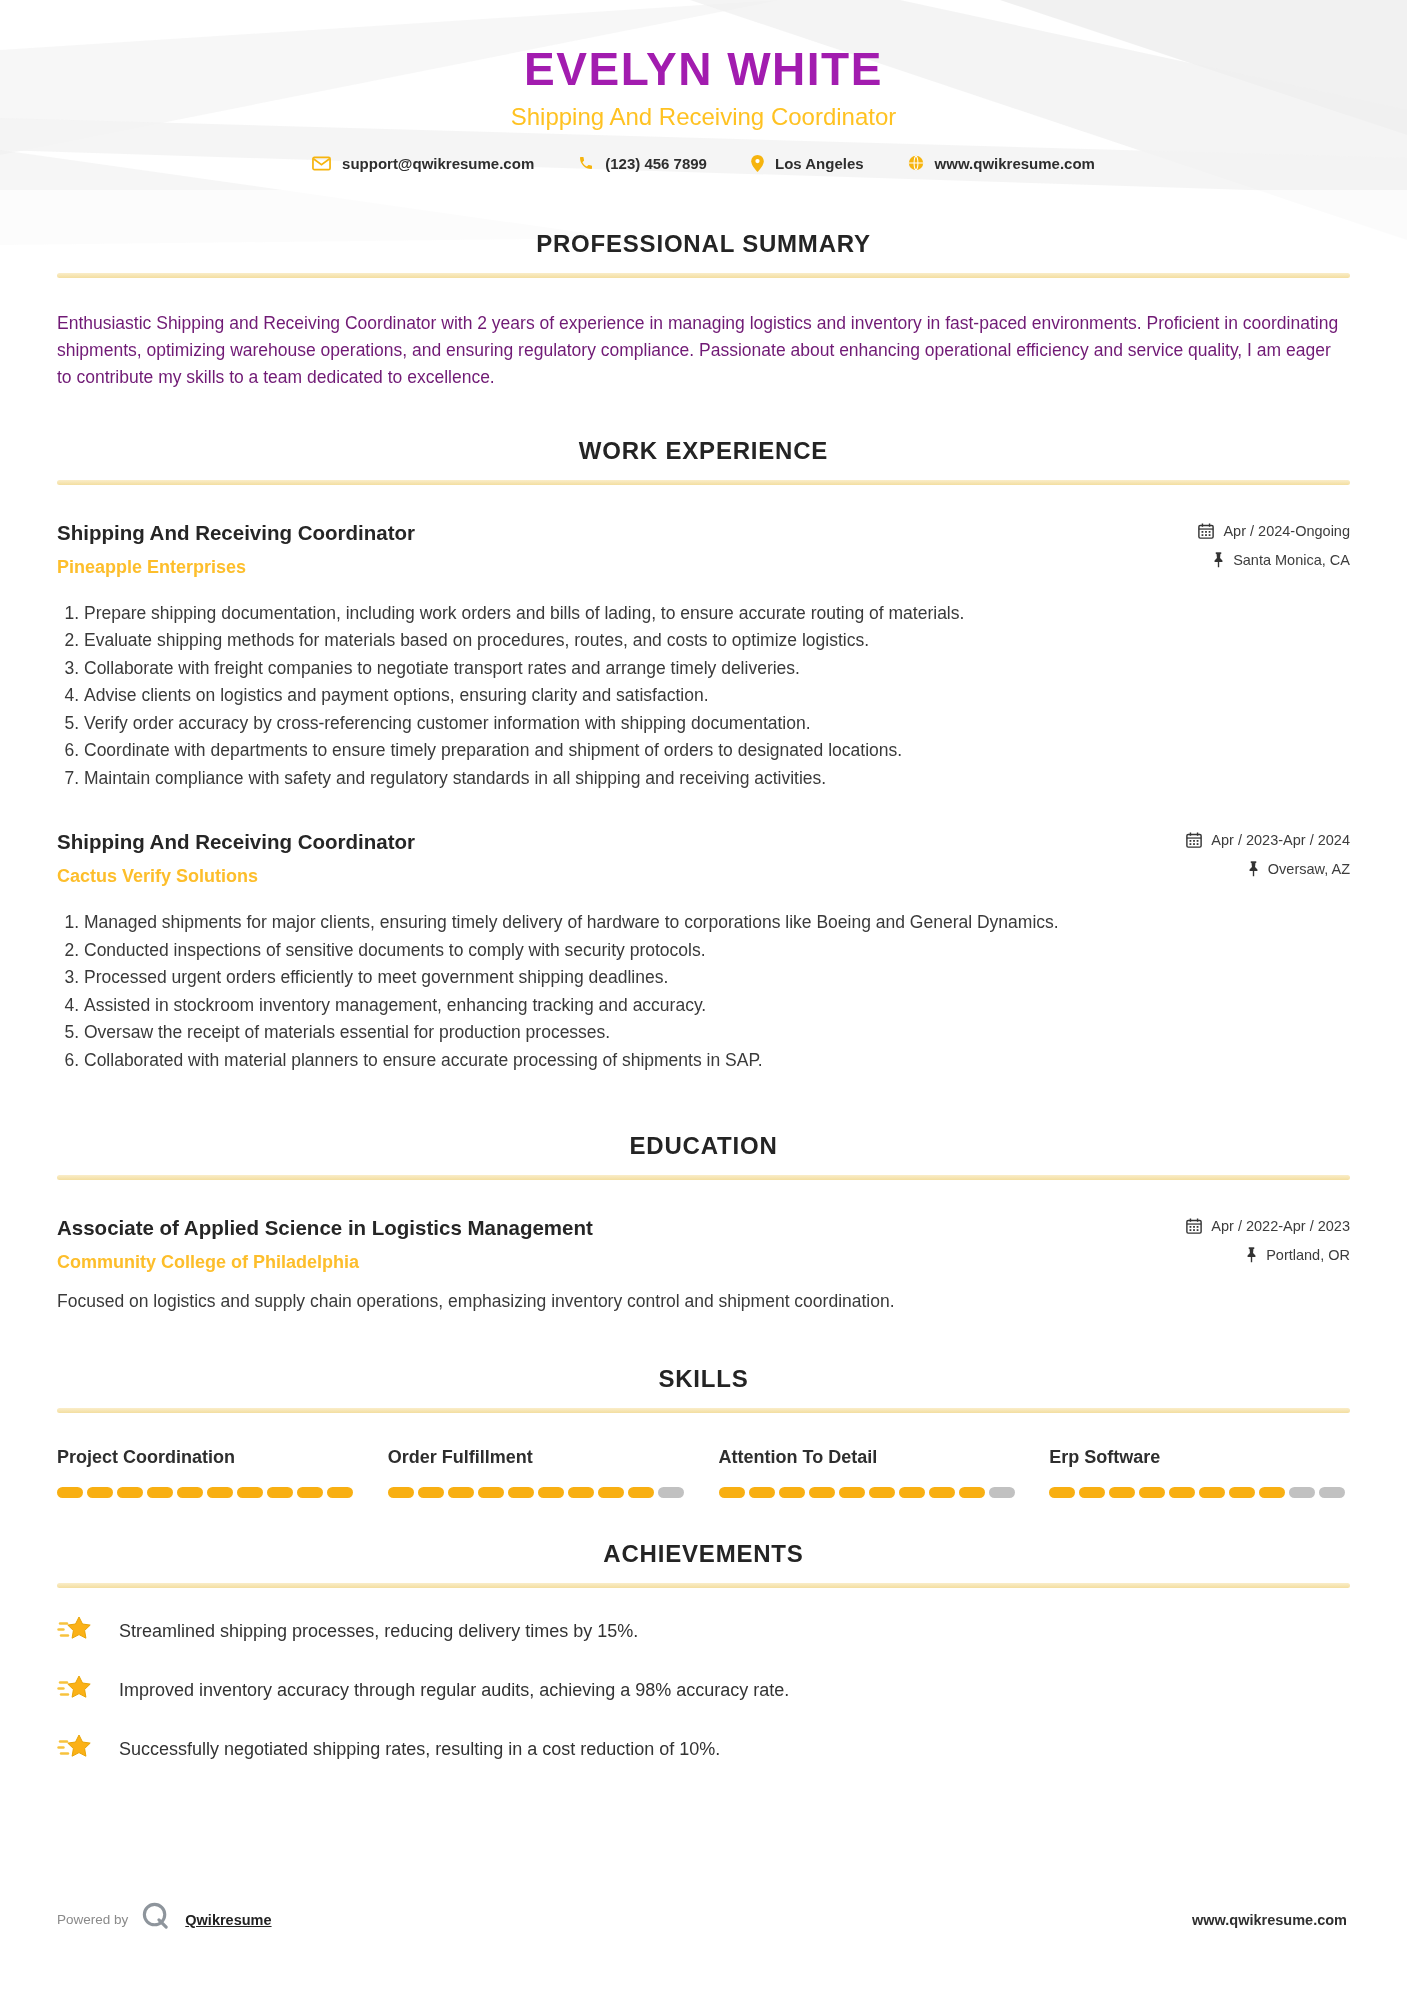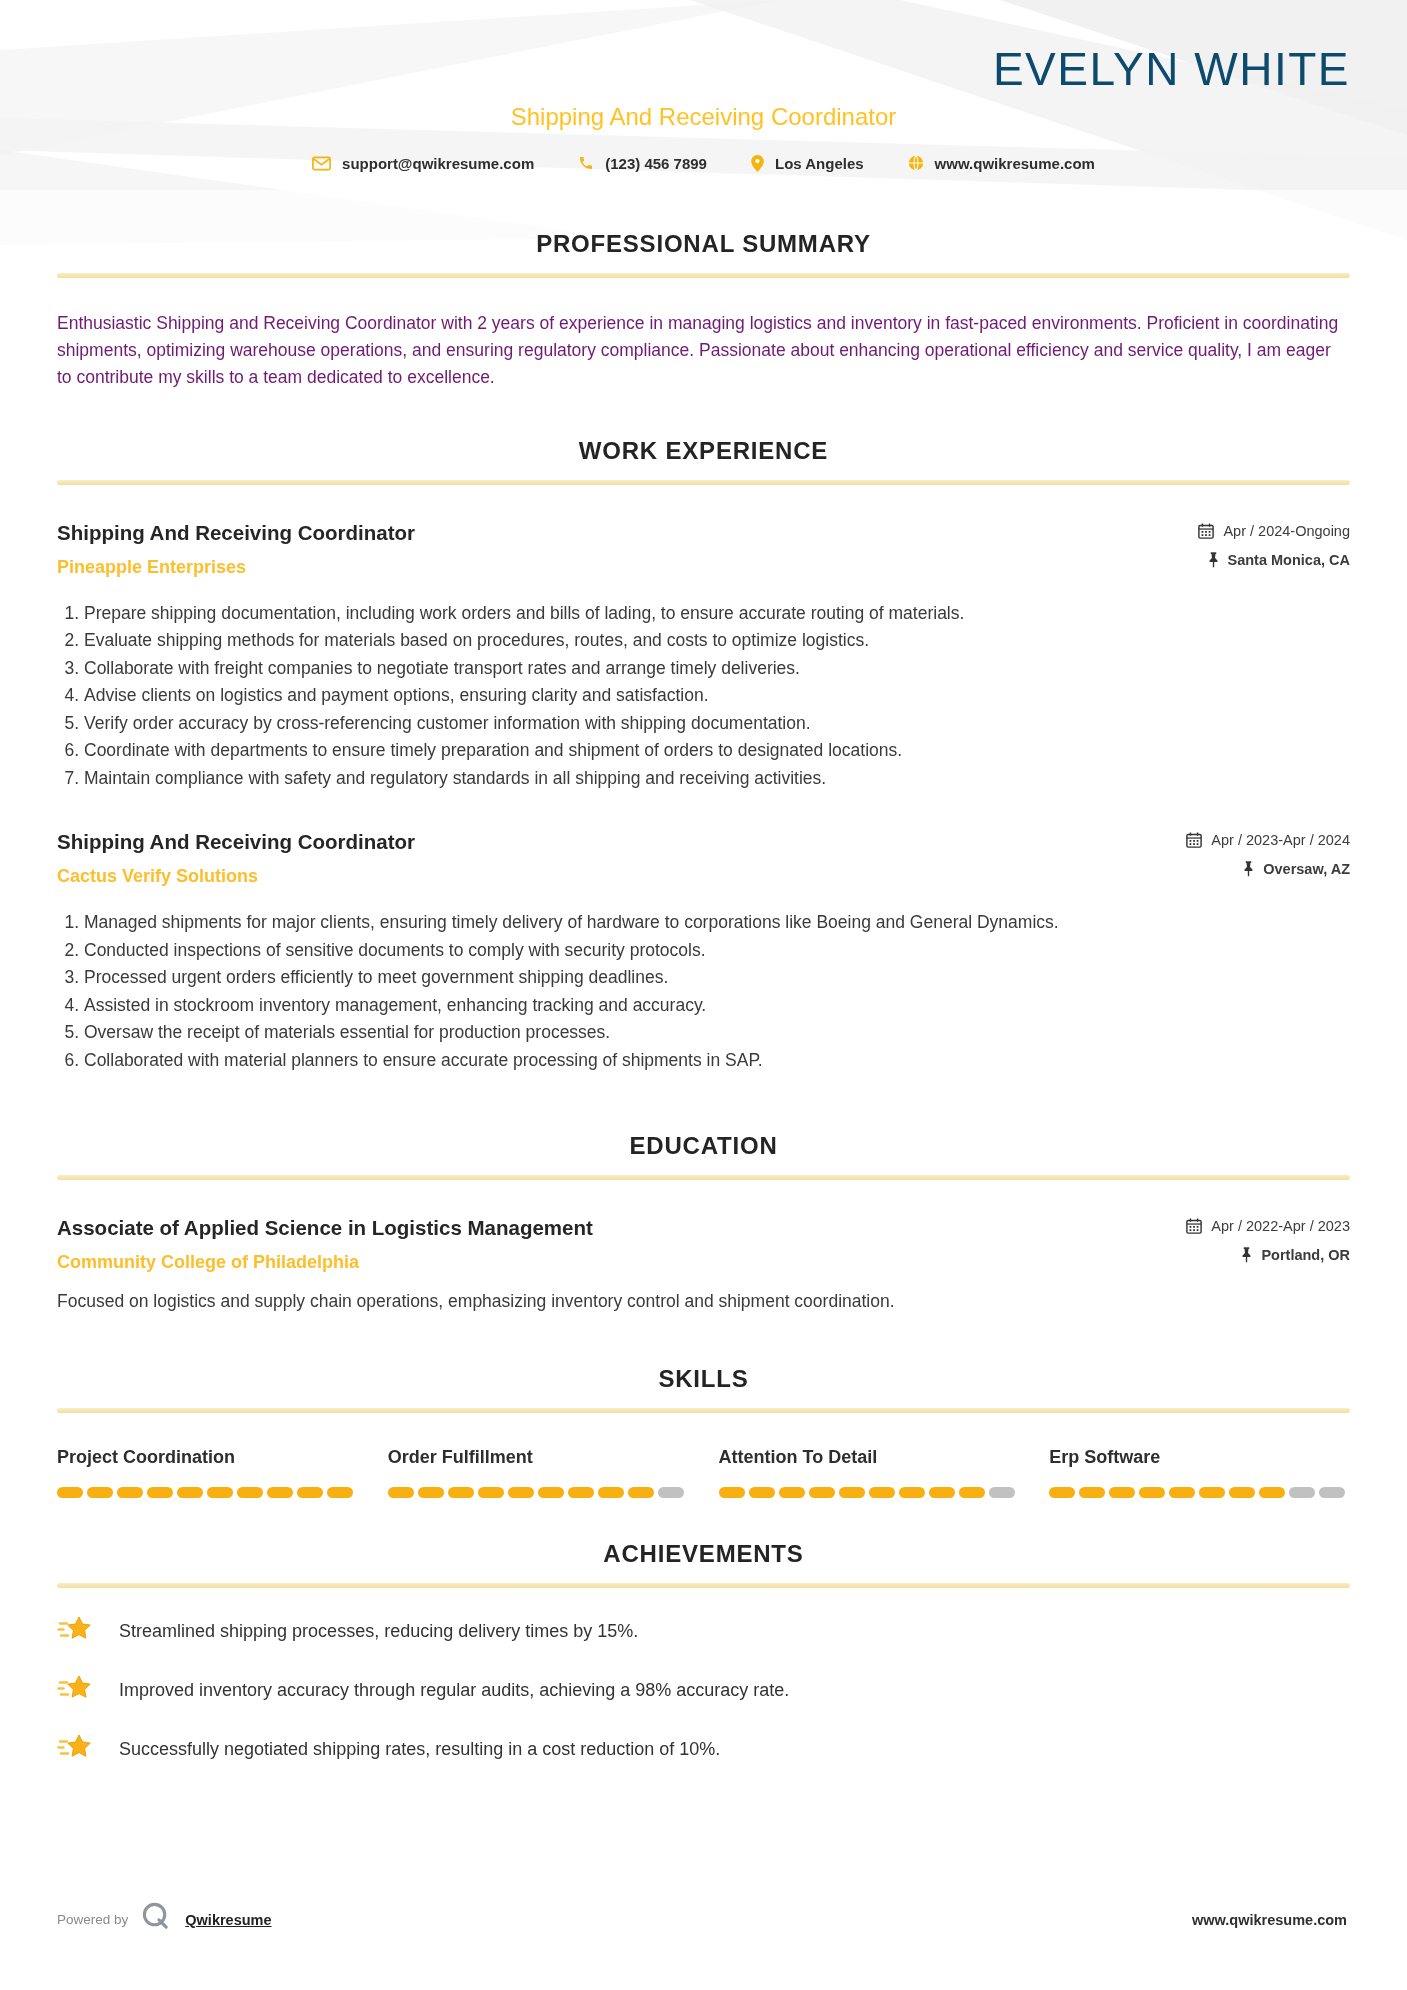--- a/index.html
+++ b/index.html
@@ -21,25 +21,24 @@
     top: 0; left: 0;
     width: 100%; height: 300px;
     pointer-events: none;
   }
   .content { position: relative; padding: 0 57px; }
 
   
   .resume-header { text-align: center; padding-top: 44px; position: relative; }
   .candidate-name {
     font-size: 46px;
-    font-weight: 400;
+    font-weight: 700;
     letter-spacing: 1.5px;
-    color: #0c4a6e;
+    color: #a21caf;
     line-height: 1.1;
-    text-align: right;
   }
   .candidate-title {
     margin-top: 8px;
     font-size: 24px;
     font-weight: 500;
     color: #FFC222;
   }
   .contact-bar {
     margin-top: 24px;
     display: flex;
@@ -102,21 +101,21 @@
   }
   .entry-meta { text-align: right; flex-shrink: 0; padding-top: 2px; }
   .meta-row {
     display: flex;
     justify-content: flex-end;
     align-items: center;
     gap: 9px;
     font-size: 14.5px;
     color: #3c3c3c;
   }
-  .meta-row + .meta-row { margin-top: 13px; font-weight: bold; }
+  .meta-row + .meta-row { margin-top: 13px; }
   .meta-row svg { display: block; }
 
   ol.bullets {
     margin-top: 22px;
     padding-left: 27px;
     font-size: 17.5px;
     line-height: 27.5px;
     color: #3a3a3a;
   }
   .edu-desc {

